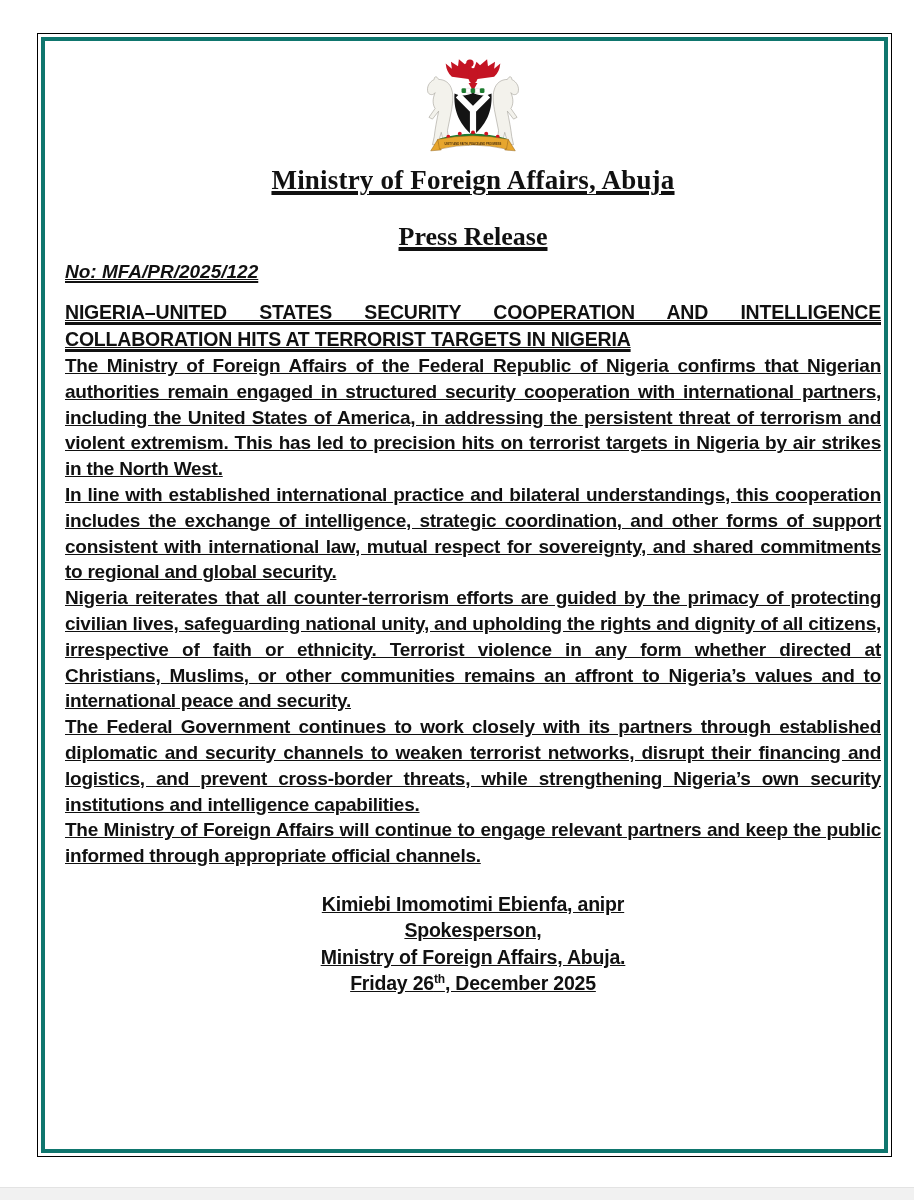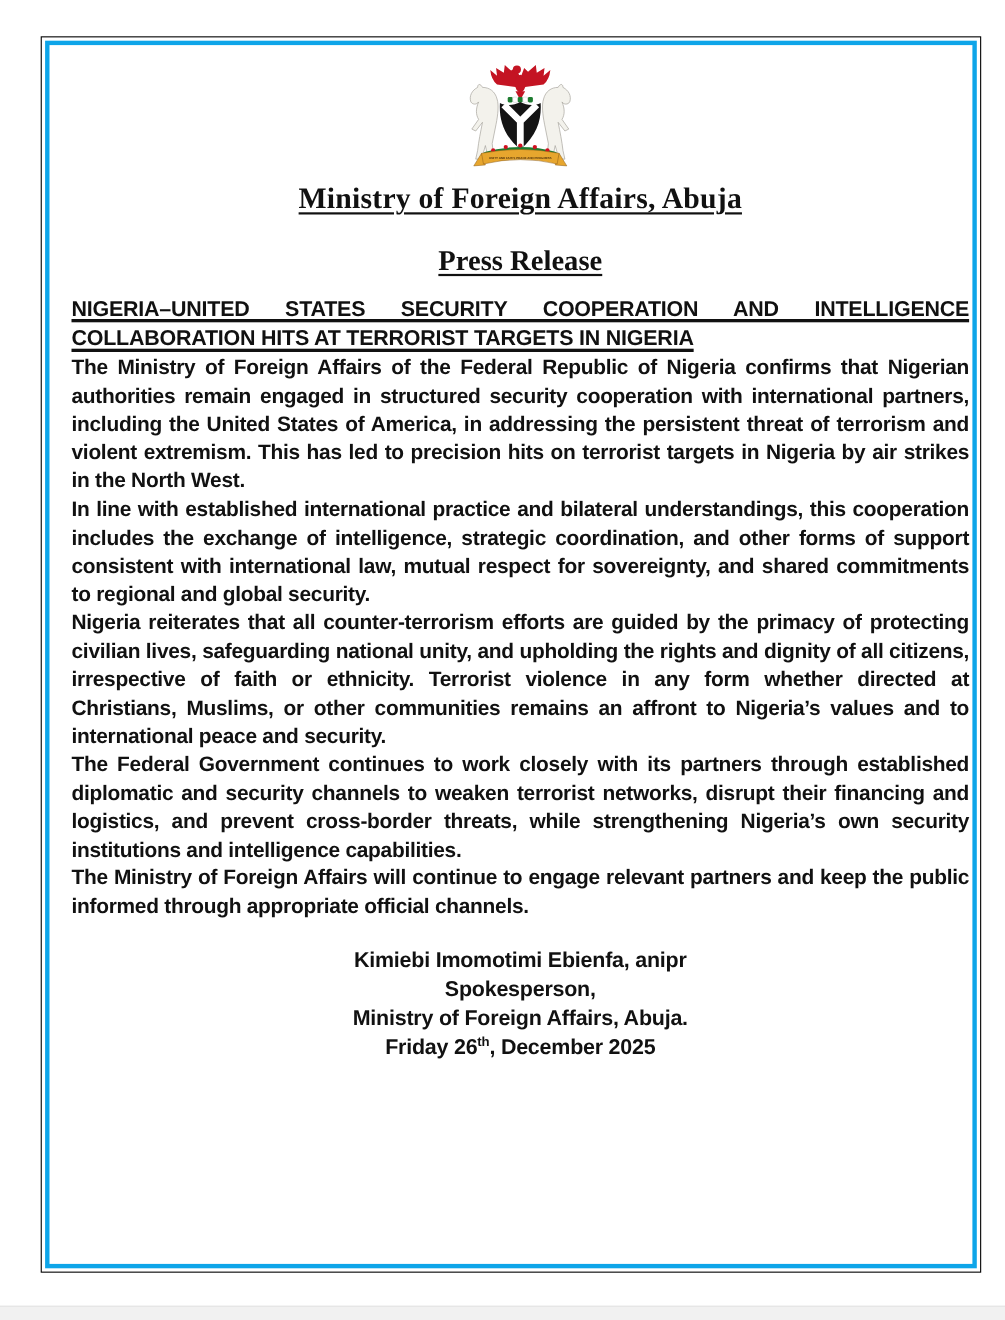--- a/index.html
+++ b/index.html
@@ -21,23 +21,24 @@
     top: 33px;
     width: 855px;
     height: 1124px;
     border: 1px solid #000;
     padding: 3px;
     box-sizing: border-box;
     background: #fff;
   }
   .frame-inner {
     height: 100%;
-    border: 4px solid #0ea5e9;
+    border: 4px solid #0f766e;
     box-sizing: border-box;
     padding: 10px 3px 0 20px;
+    text-decoration: underline;
   }
   .doc-header { text-align: center; }
   .arms {
     display: block;
     margin: 2px auto 0 auto;
     width: 106px;
     height: 104px;
   }
   .ministry-title {
     font-family: "Liberation Serif", "DejaVu Serif", serif;
@@ -177,20 +178,21 @@
         <g>
           <path d="M20,98 L12,111 L24,110 Z" fill="#e7a62e" stroke="#8a5c16" stroke-width="0.5"></path>
           <path d="M100,98 L108,111 L96,110 Z" fill="#e7a62e" stroke="#8a5c16" stroke-width="0.5"></path>
           <path d="M20,98 Q60,90 100,98 L98,109 Q60,100 22,109 Z" fill="#e7a62e" stroke="#8a5c16" stroke-width="0.5"></path>
           <text x="60" y="104.3" font-size="3.1" text-anchor="middle" fill="#4c300c" font-weight="bold">UNITY AND FAITH, PEACE AND PROGRESS</text>
         </g>
       </svg>
 
       <div class="ministry-title">Ministry of Foreign Affairs, Abuja</div>
       <div class="press-release">Press Release</div>
+      <div class="ref-no">No: MFA/PR/2025/122</div>
     </div>
 
     <div class="headline">
       <span class="hl-line hl-justify">NIGERIA–UNITED STATES SECURITY COOPERATION AND INTELLIGENCE</span>
       <span class="hl-line">COLLABORATION HITS AT TERRORIST TARGETS IN NIGERIA</span>
     </div>
 
     <p class="body-par">The Ministry of Foreign Affairs of the Federal Republic of Nigeria confirms that Nigerian authorities remain engaged in structured security cooperation with international partners, including the United States of America, in addressing the persistent threat of terrorism and violent extremism. This has led to precision hits on terrorist targets in Nigeria by air strikes in the North West.</p>
     <p class="body-par">In line with established international practice and bilateral understandings, this cooperation includes the exchange of intelligence, strategic coordination, and other forms of support consistent with international law, mutual respect for sovereignty, and shared commitments to regional and global security.</p>
     <p class="body-par">Nigeria reiterates that all counter-terrorism efforts are guided by the primacy of protecting civilian lives, safeguarding national unity, and upholding the rights and dignity of all citizens, irrespective of faith or ethnicity. Terrorist violence in any form whether directed at Christians, Muslims, or other communities remains an affront to Nigeria’s values and to international peace and security.</p>

